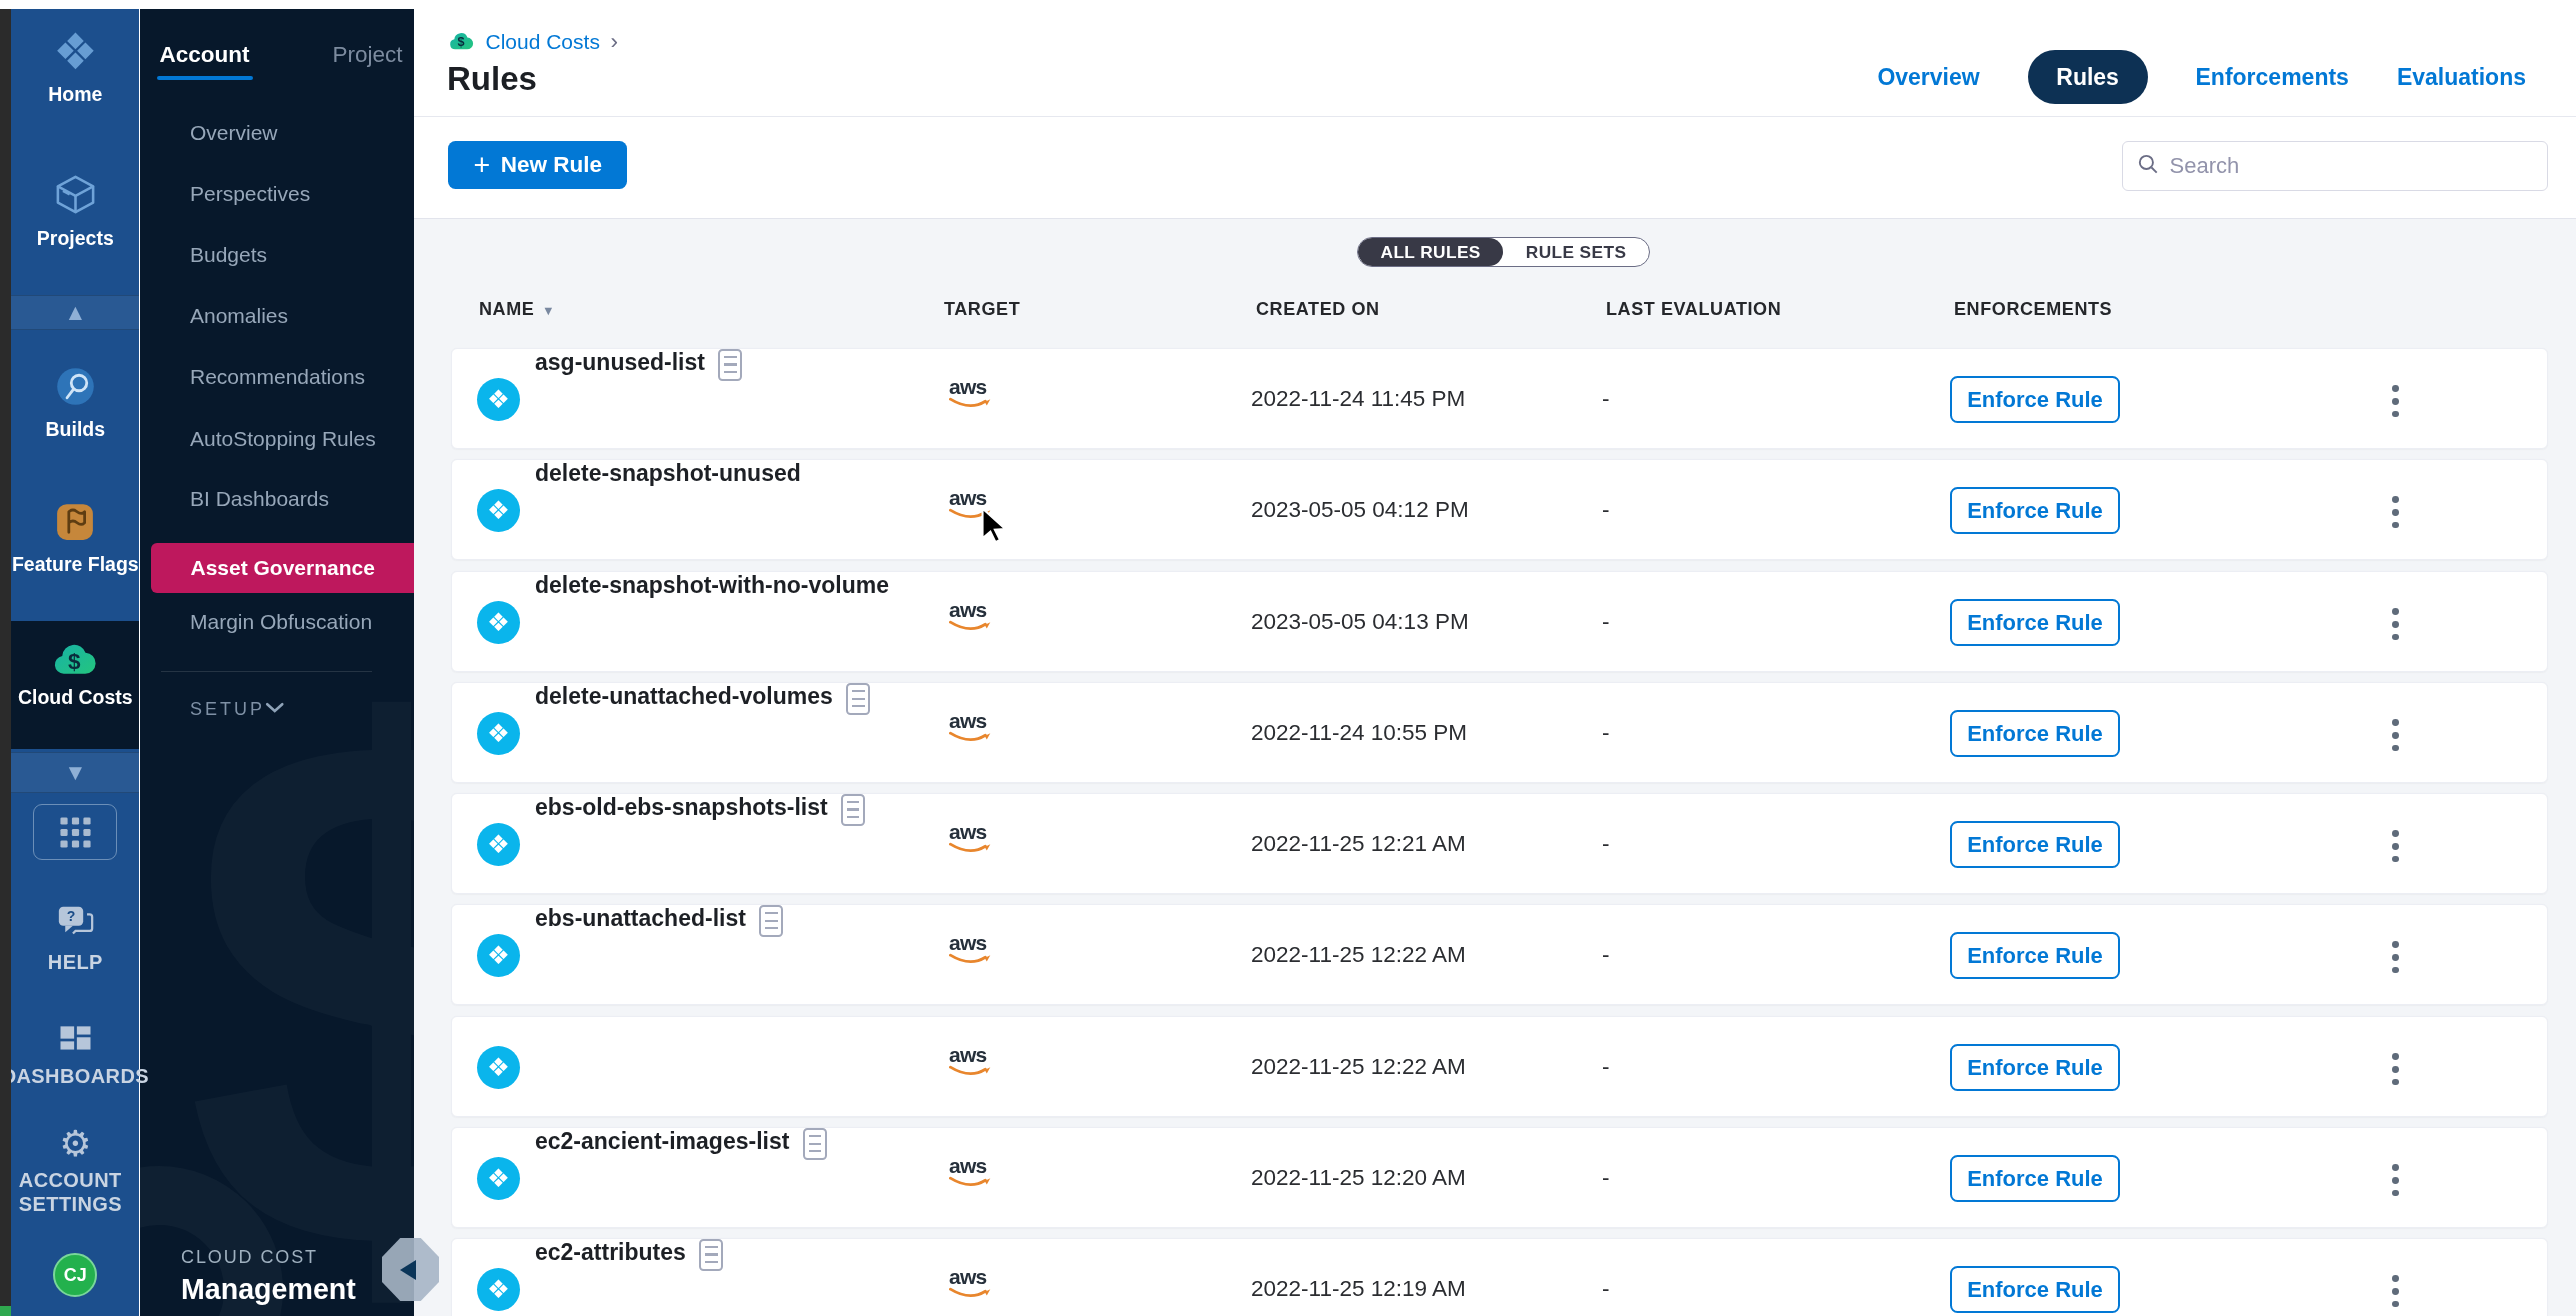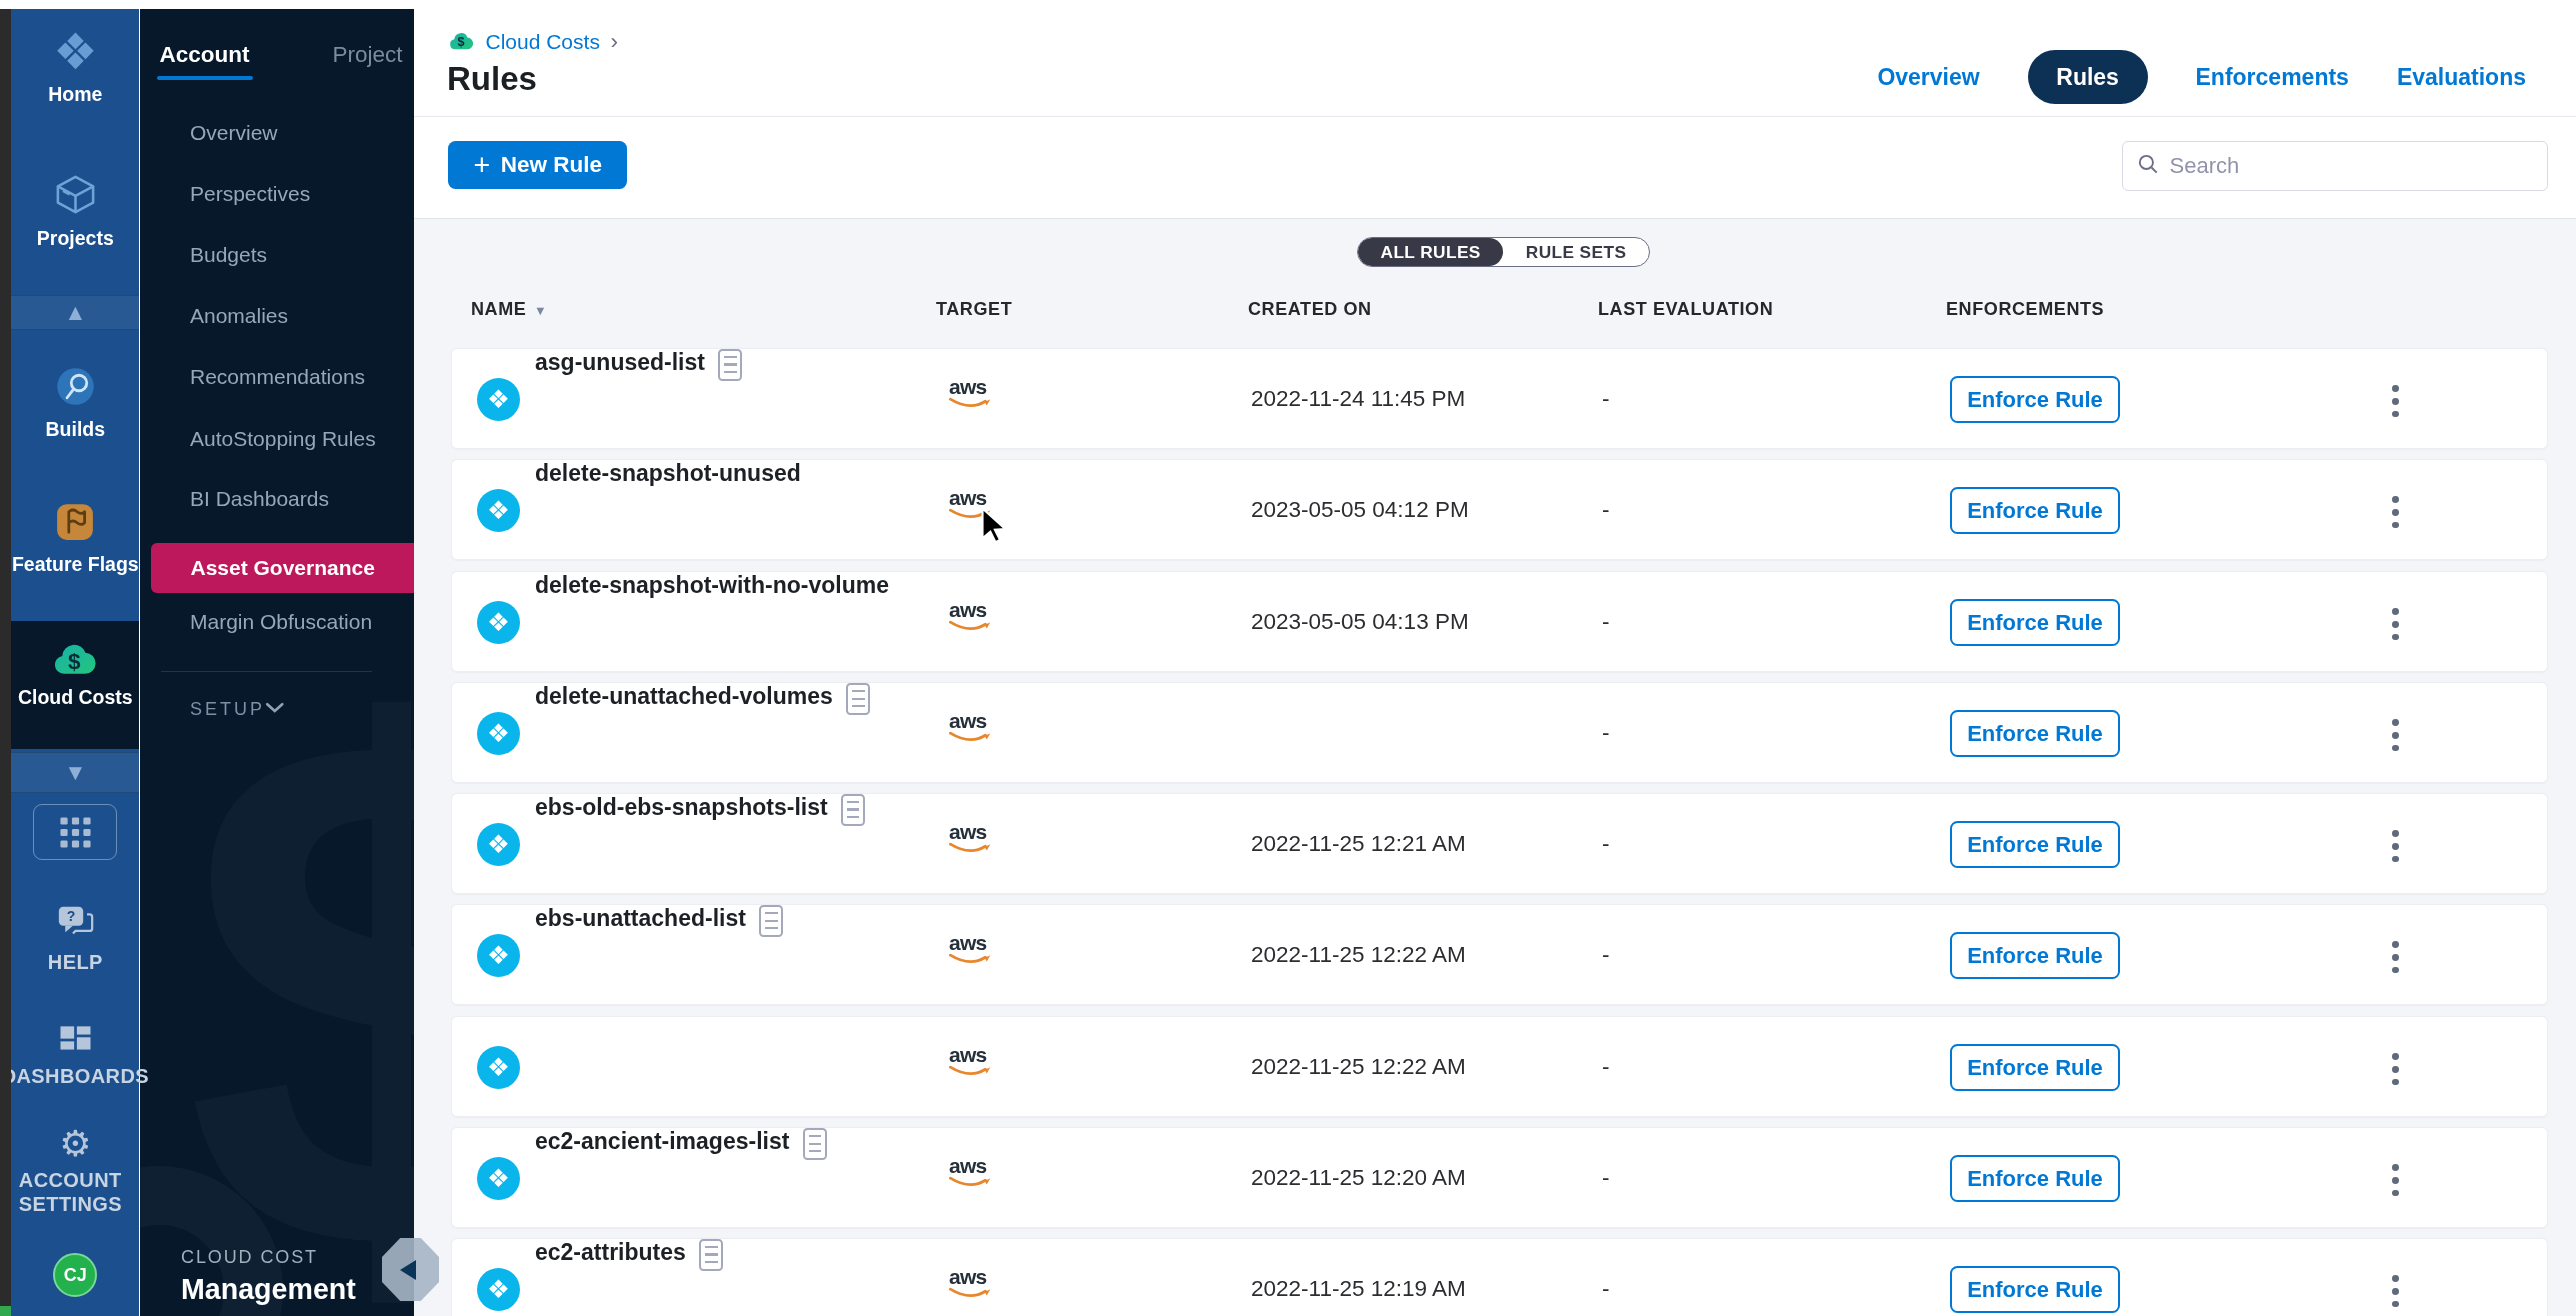--- a/index.html
+++ b/index.html
@@ -78,21 +78,21 @@
   .search-wrap input::placeholder { color:#9293ab; }
 
   .content { position:absolute; left:0; right:0; top:210px; bottom:0; background:#f3f5f8; }
 
   .seg-toggle { position:absolute; left:944px; top:18px; height:30px; display:flex; border:1.5px solid #6b6d85;
                 border-radius:18px; background:#fff; overflow:hidden; }
   .seg { min-width:141px; padding:0 22.5px; display:flex; align-items:center; justify-content:center;
          font-size:17.3px; font-weight:700; letter-spacing:0.4px; color:#383946; cursor:pointer; }
   .seg.active { background:#383946; color:#fff; border-radius:18px; }
 
-  .thead { position:absolute; left:38px; width:2097px; top:80px; height:27px; }
+  .thead { position:absolute; left:46px; width:2097px; top:80px; height:27px; }
   .th { position:absolute; font-size:18px; font-weight:700; color:#25272b; letter-spacing:0.6px; }
   .sort-caret { font-size:12.8px; color:#7988a0; margin-left:7.5px; cursor:pointer; }
 
   .row { position:absolute; left:38px; width:2097px; height:101px; background:#ffffff; border-radius:6px;
          border:0.8px solid #eceef4; box-shadow:0 0.8px 1.5px rgba(40,41,61,.04); cursor:pointer; }
   .rule-badge { position:absolute; left:25px; top:29px; width:43px; height:43px; border-radius:50%;
                 background:#0ab5ec; display:flex; align-items:center; justify-content:center; }
   .rule-badge .g { color:#ffffff; font-size:25.5px; line-height:1; }
   .name-wrap { position:absolute; left:83px; top:0; height:100px; display:flex; gap:13.5px; }
   .rname { font-size:23px; font-weight:700; color:#1d2025; }
@@ -405,20 +405,21 @@
             <span class="g">❖</span>
           </span>
         <span class="name-wrap">
             <span class="rname">delete-unattached-volumes</span>
             <span class="doc"></span>
           </span>
         <span class="aws"><b>aws</b><svg viewBox="0 0 60 16" width="42" height="11.3">
               <path d="M2 3 Q30 20 52 6" fill="none" stroke="#e8862d" stroke-width="4" stroke-linecap="round"></path>
               <path d="M51 7 l8 -4 -5 9 Z" fill="#e8862d"></path>
             </svg></span>
+        <span class="created">2022-11-24 10:55 PM</span>
         <span class="eval">-</span>
         <button class="enforce">Enforce Rule</button>
         <span class="kebab">
             <i></i>
             <i></i>
             <i></i>
           </span>
       </div>
 
       <div class="row" style="top:574px">

